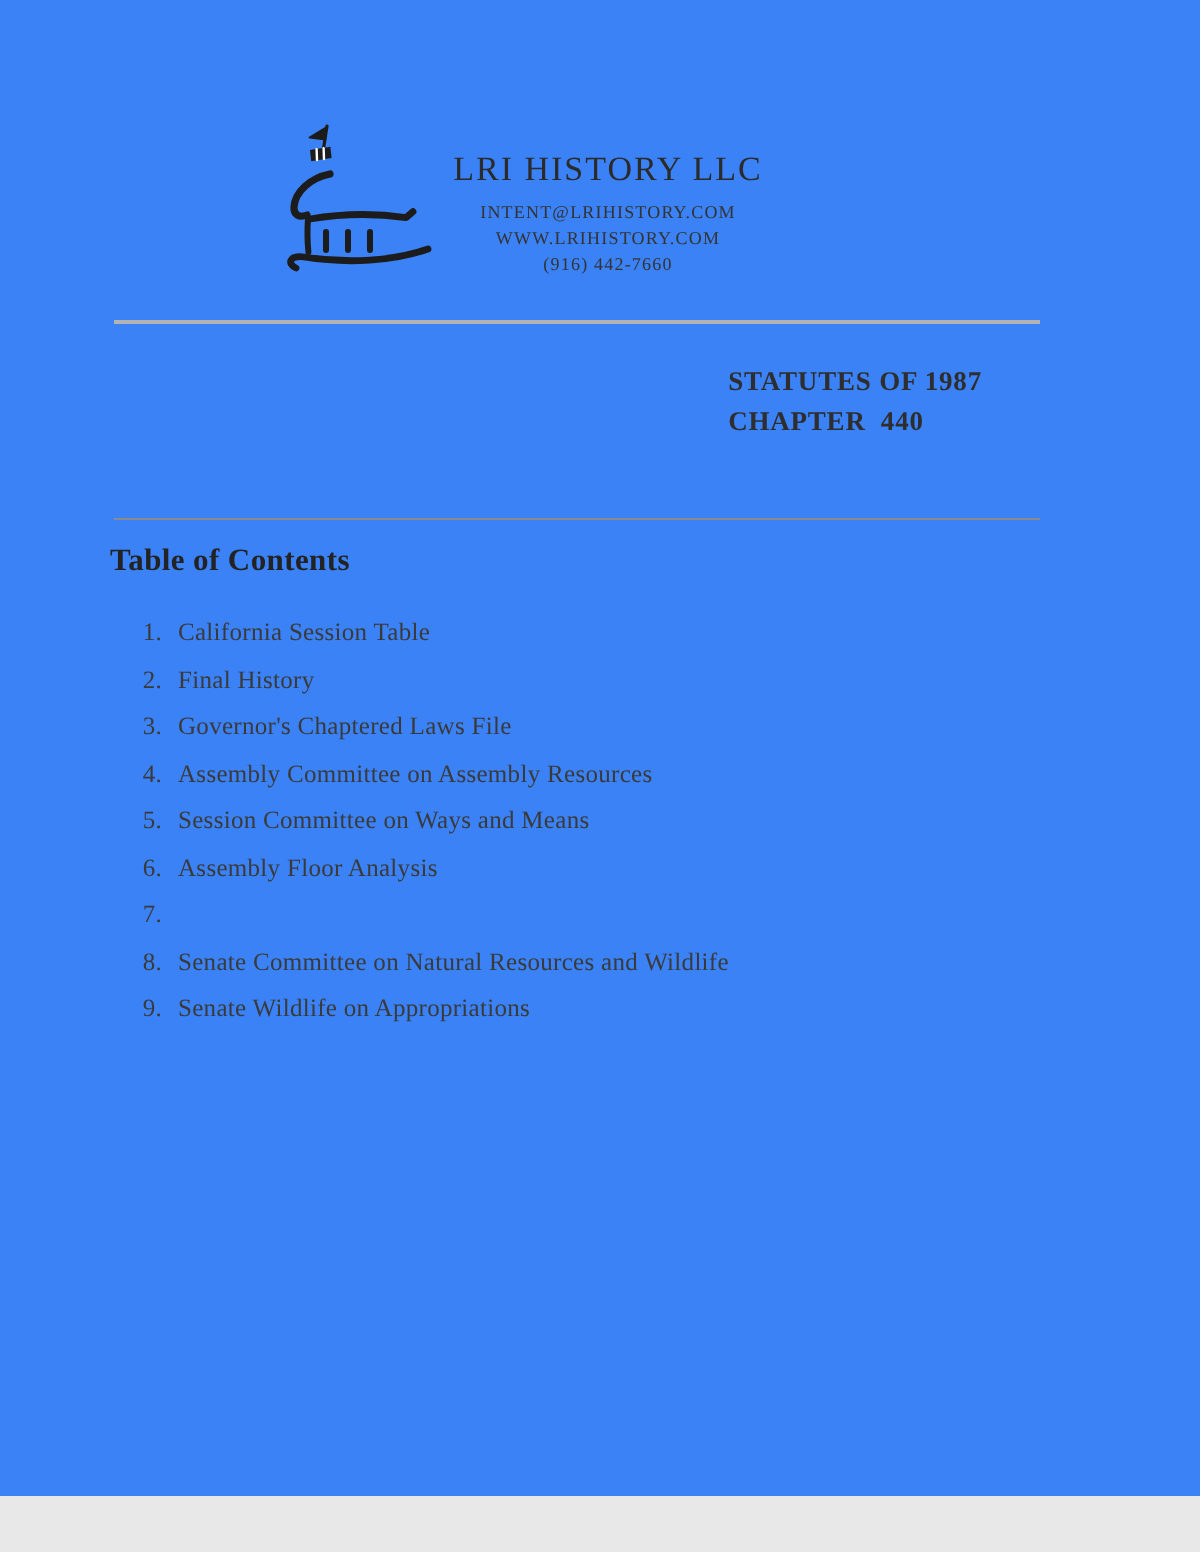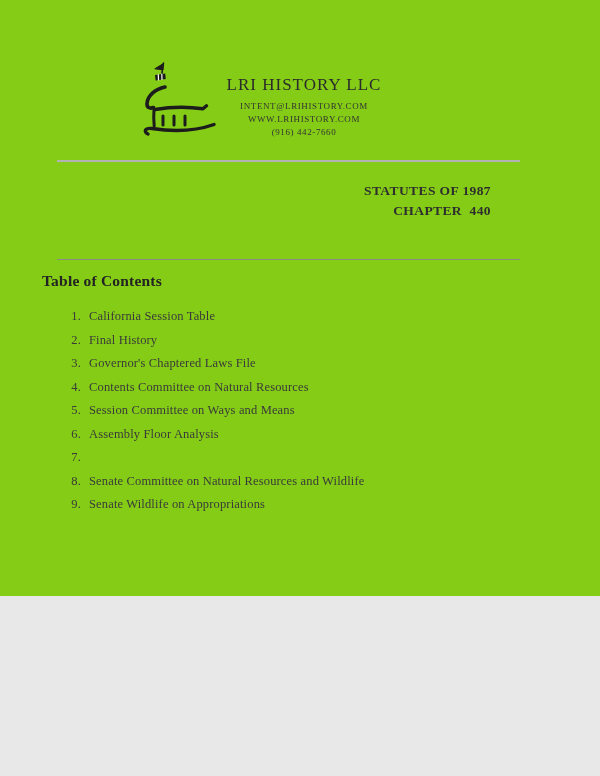--- a/index.html
+++ b/index.html
@@ -1,22 +1,22 @@
 <!DOCTYPE html>
 <html><head>
 <meta charset="utf-8">
 <style>
   * { margin: 0; padding: 0; box-sizing: border-box; }
   html, body { background: #e8e8e8; }
   .page {
     position: relative;
     width: 600px;
-    height: 596px;
+    height: 748px;
     margin: 0 auto;
-    background: #84cc16;
+    background: #3b82f6;
     font-family: "Liberation Serif", "DejaVu Serif", serif;
     color: #333333;
     overflow: hidden;
   }
 
   
   .logo {
     position: absolute;
     left: 139px;
     top: 60px;
@@ -62,35 +62,35 @@
     width: 463px;
     height: 1px;
     background: #8a8a8a;
   }
 
   
   .reference-block {
     position: absolute;
     top: 181px;
     right: 109px;
-    text-align: right;
+    text-align: left;
   }
   .ref-line {
     font-weight: bold;
     font-size: 13.5px;
     line-height: 20px;
     letter-spacing: 0.4px;
     color: #2e2e2e;
     white-space: pre;   
   }
 
   
   .toc-title {
     position: absolute;
-    left: 42px;
+    left: 55px;
     top: 272px;
     font-weight: bold;
     font-size: 15.5px;
     color: #232323;
     letter-spacing: 0.2px;
   }
   .toc-list {
     position: absolute;
     left: 68px;
     top: 309px;
@@ -169,21 +169,21 @@
     <li class="toc-item">
       <span class="toc-number">2.</span>
       <span class="toc-label">Final History</span>
     </li>
     <li class="toc-item">
       <span class="toc-number">3.</span>
       <span class="toc-label">Governor's Chaptered Laws File</span>
     </li>
     <li class="toc-item">
       <span class="toc-number">4.</span>
-      <span class="toc-label">Contents Committee on Natural Resources</span>
+      <span class="toc-label">Assembly Committee on Assembly Resources</span>
     </li>
     <li class="toc-item">
       <span class="toc-number">5.</span>
       <span class="toc-label">Session Committee on Ways and Means</span>
     </li>
     <li class="toc-item">
       <span class="toc-number">6.</span>
       <span class="toc-label">Assembly Floor Analysis</span>
     </li>
     <li class="toc-item">

